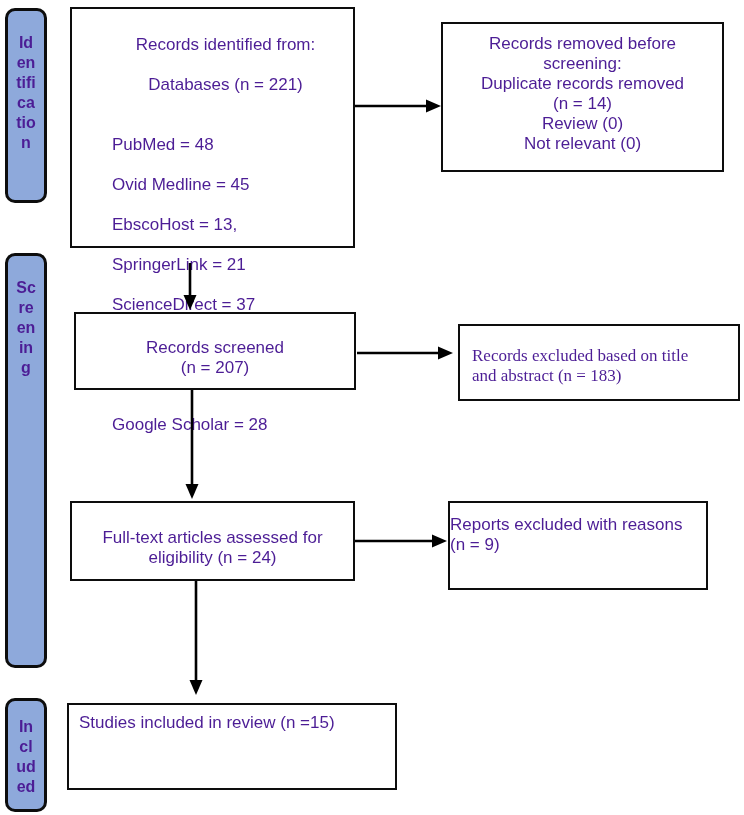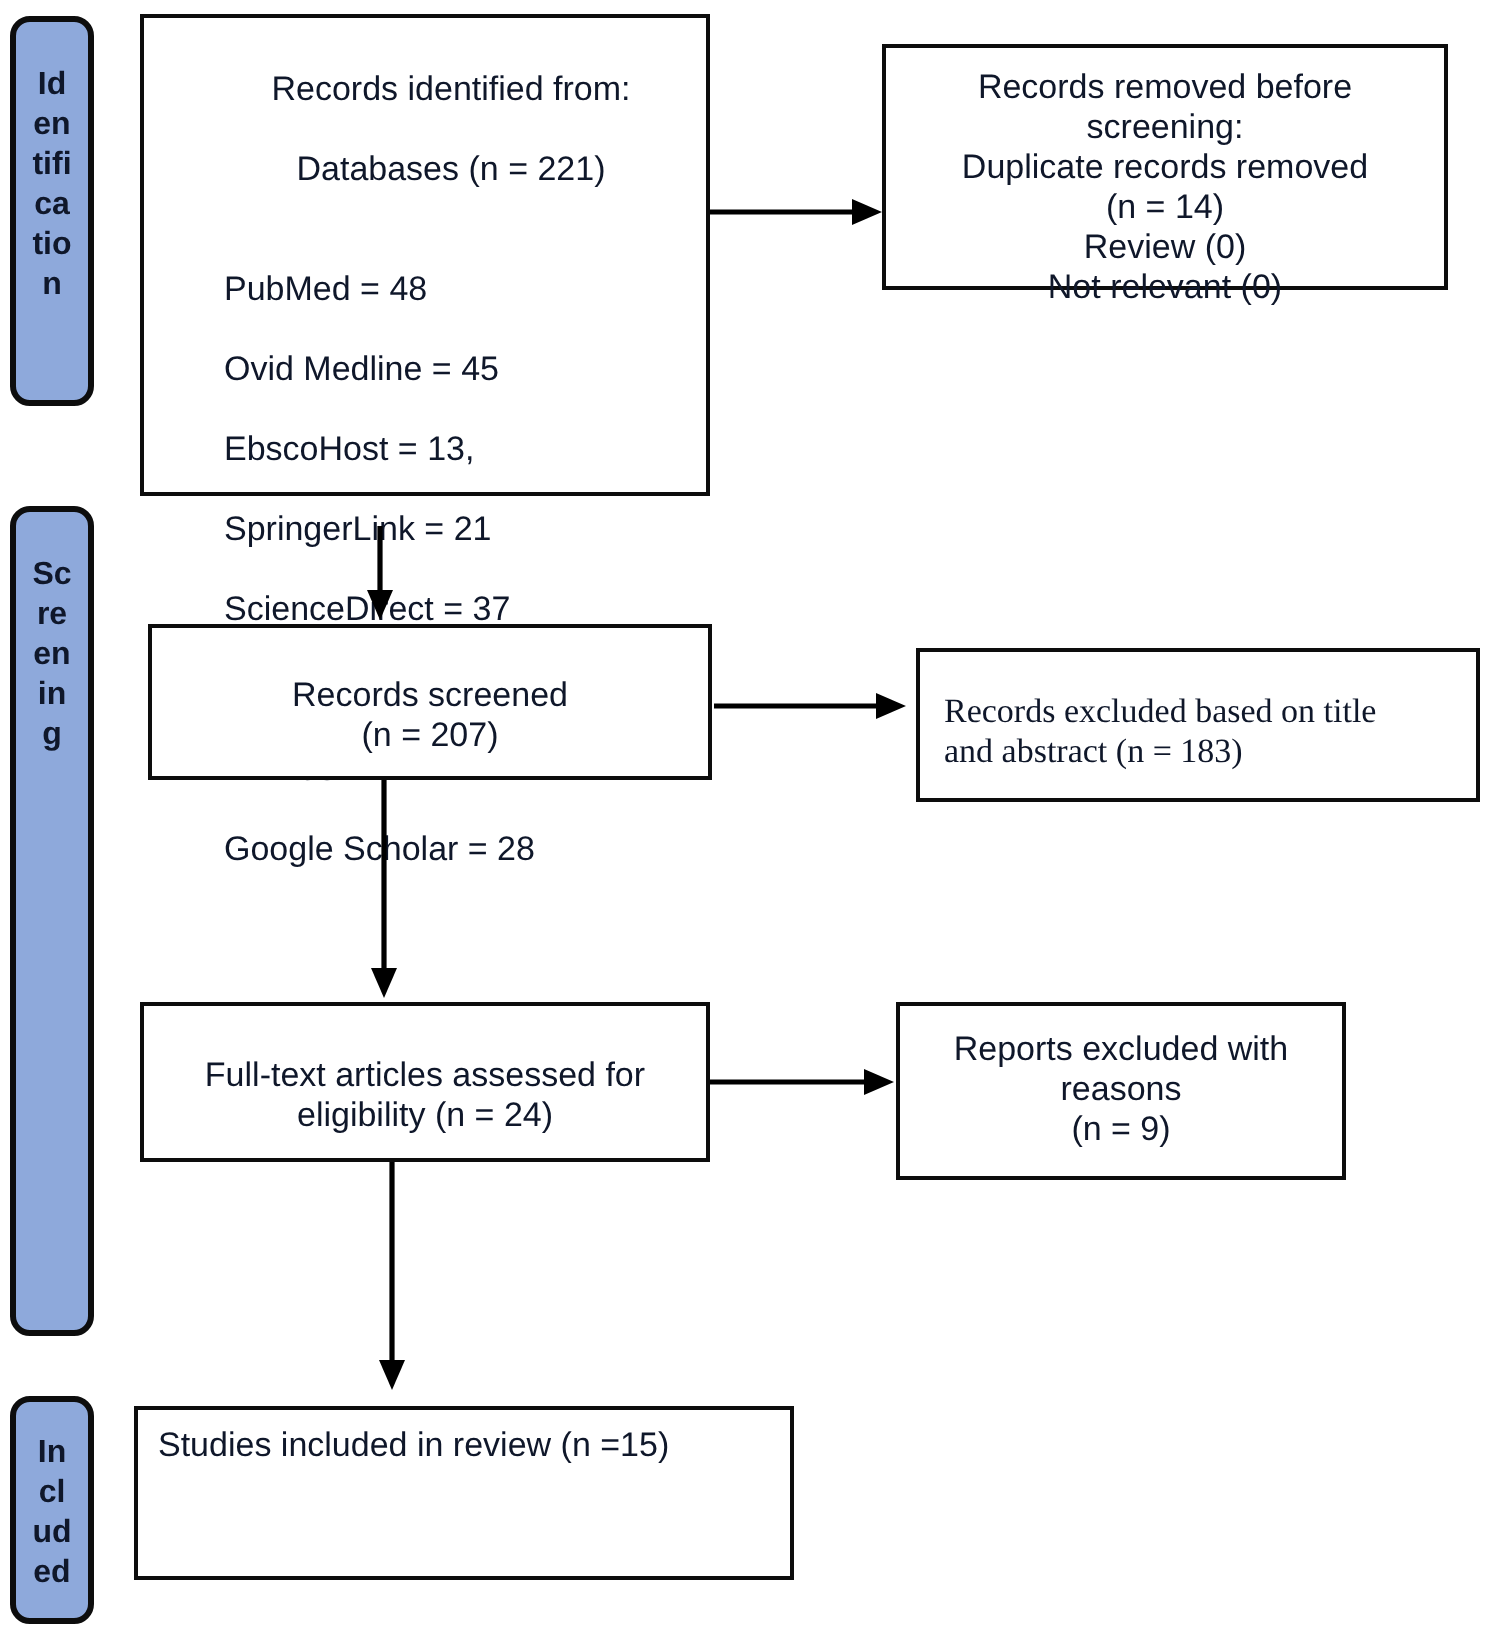--- a/index.html
+++ b/index.html
@@ -2,21 +2,21 @@
 <html><head>
 <meta charset="utf-8">
 <style>
   html, body { margin: 0; padding: 0; background: #ffffff; }
   .canvas {
     position: relative;
     width: 744px;
     height: 815px;
     background: #ffffff;
     font-family: "Liberation Sans", "DejaVu Sans", sans-serif;
-    color: #0f172a;
+    color: #4c1d95;
     overflow: hidden;
   }
   
   .stage {
     position: absolute;
     background: #8EA9DB;
     border: 3px solid #0d0d0d;
     border-radius: 10px;
     box-sizing: border-box;
     font-weight: bold;
@@ -35,25 +35,25 @@
     background: #ffffff;
     border: 2.5px solid #0d0d0d;
     box-sizing: border-box;
     font-size: 17px;
     line-height: 20px;
     white-space: pre-line;
   }
   #box-identified       { left: 70px;  top: 7px;   width: 285px; height: 241px; padding-top: 6px; }
   #box-identified .heading { text-align: center; padding-left: 26px; }
   #box-identified .db-list { padding-left: 40px; }
-  #box-removed          { left: 441px; top: 22px;  width: 283px; height: 123px; padding-top: 10px; text-align: center; }
+  #box-removed          { left: 441px; top: 22px;  width: 283px; height: 150px; padding-top: 10px; text-align: center; }
   #box-screened         { left: 74px;  top: 312px; width: 282px; height: 78px;  padding-top: 24px; text-align: center; }
   #box-excluded-title   { left: 458px; top: 324px; width: 282px; height: 77px;  padding: 20px 8px 0 12px; font-family: Liberation Serif, serif; }
   #box-fulltext         { left: 70px;  top: 501px; width: 285px; height: 80px;  padding-top: 25px;  text-align: center; }
-  #box-excluded-reasons { left: 448px; top: 501px; width: 225px; height: 89px;  padding-top: 12px; text-align: center; }
+  #box-excluded-reasons { left: 448px; top: 501px; width: 260px; height: 89px;  padding-top: 12px; text-align: left; }
   #box-included         { left: 67px;  top: 703px; width: 330px; height: 87px;  padding: 8px 6px 0 10px; }
 
   .arrows {
     position: absolute;
     left: 0; top: 0;
     width: 744px; height: 815px;
     pointer-events: none;
   }
 </style>
 </head>

